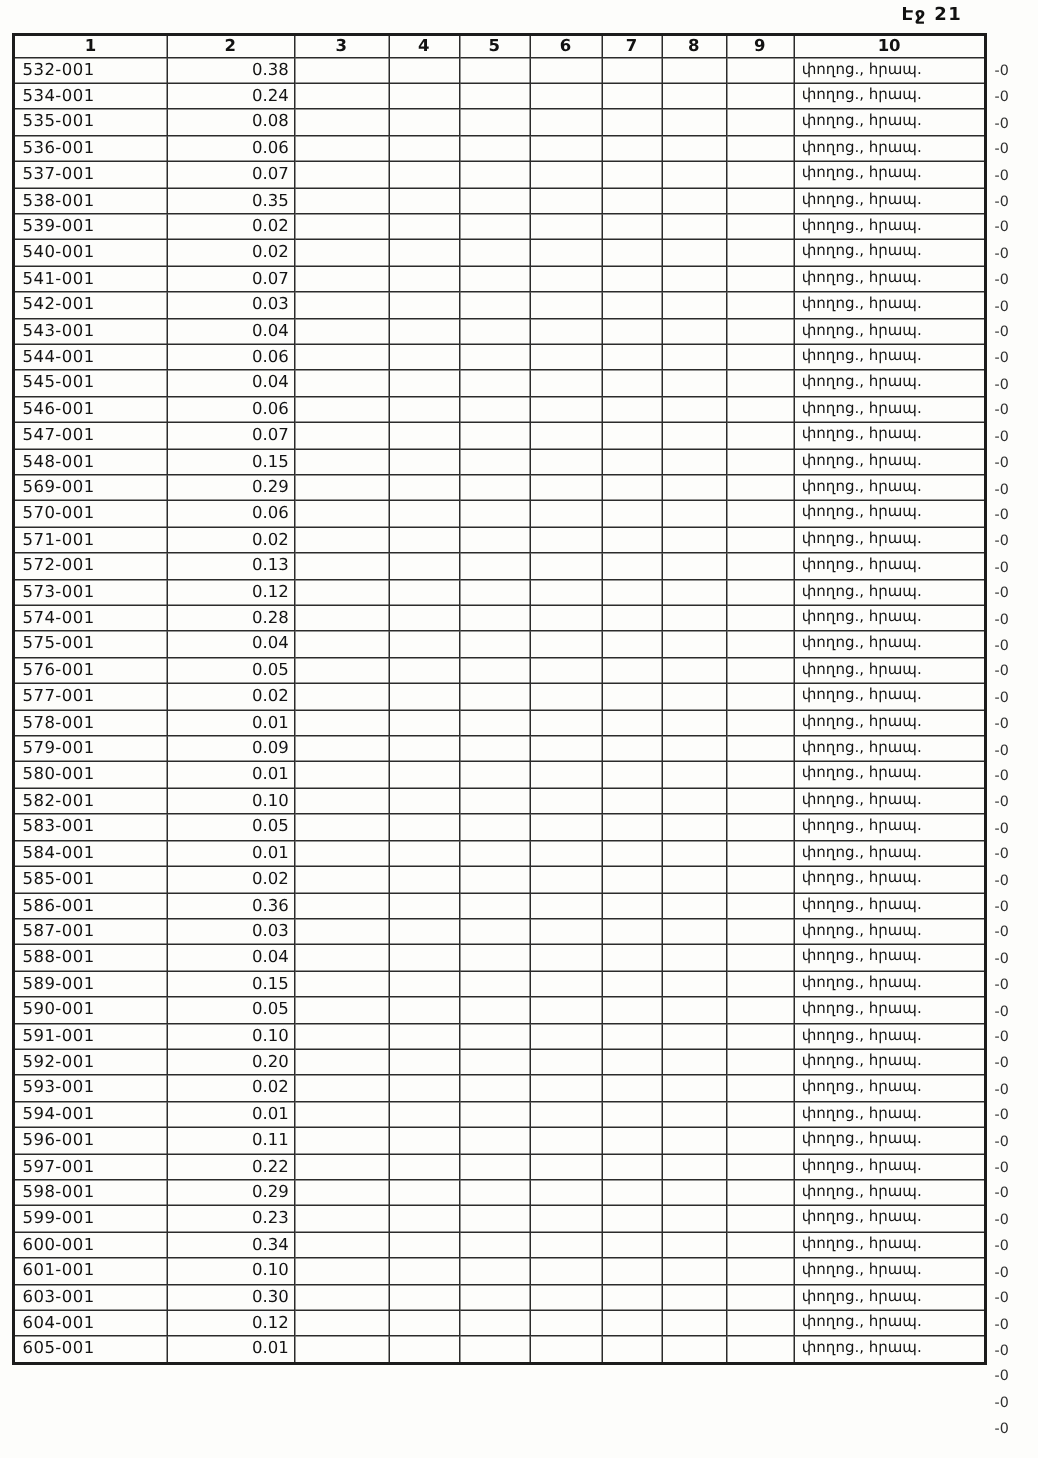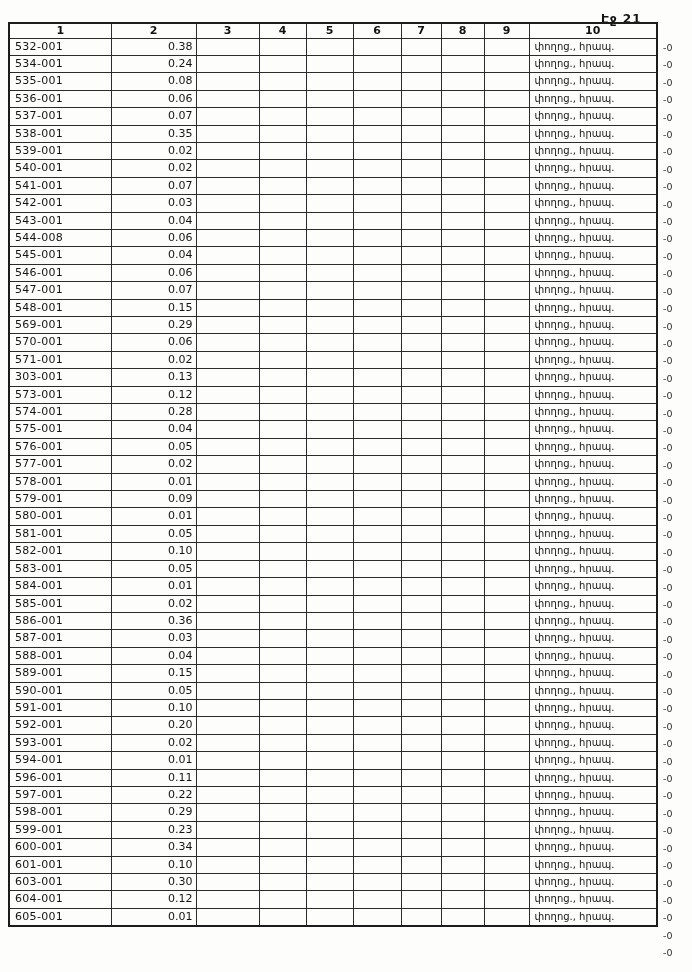--- a/index.html
+++ b/index.html
@@ -10,21 +10,21 @@
     width: 692px;
     height: 972px;
     background: #fdfdfb;
     font-family: "DejaVu Sans", sans-serif;
     color: #151515;
     position: relative;
     overflow: hidden;
   }
   .page-label {
     position: absolute;
-    top: 12px;
+    top: 2px;
     left: 601px;
     font-size: 12px;
     font-weight: bold;
     letter-spacing: 1px;
     color: #111;
   }
   table.doc-table {
     position: absolute;
     top: 22px;
     left: 8px;
@@ -233,21 +233,21 @@
           <td class="c3"></td>
           <td class="c4"></td>
           <td class="c5"></td>
           <td class="c6"></td>
           <td class="c7"></td>
           <td class="c8"></td>
           <td class="c9"></td>
           <td class="c10">փողոց., հրապ.</td>
         </tr>
         <tr>
-          <td class="c1">544-008</td>
+          <td class="c1">544-001</td>
           <td class="c2">0.06</td>
           <td class="c3"></td>
           <td class="c4"></td>
           <td class="c5"></td>
           <td class="c6"></td>
           <td class="c7"></td>
           <td class="c8"></td>
           <td class="c9"></td>
           <td class="c10">փողոց., հրապ.</td>
         </tr>
@@ -329,21 +329,21 @@
           <td class="c3"></td>
           <td class="c4"></td>
           <td class="c5"></td>
           <td class="c6"></td>
           <td class="c7"></td>
           <td class="c8"></td>
           <td class="c9"></td>
           <td class="c10">փողոց., հրապ.</td>
         </tr>
         <tr>
-          <td class="c1">303-001</td>
+          <td class="c1">572-001</td>
           <td class="c2">0.13</td>
           <td class="c3"></td>
           <td class="c4"></td>
           <td class="c5"></td>
           <td class="c6"></td>
           <td class="c7"></td>
           <td class="c8"></td>
           <td class="c9"></td>
           <td class="c10">փողոց., հրապ.</td>
         </tr>
@@ -427,32 +427,20 @@
           <td class="c5"></td>
           <td class="c6"></td>
           <td class="c7"></td>
           <td class="c8"></td>
           <td class="c9"></td>
           <td class="c10">փողոց., հրապ.</td>
         </tr>
         <tr>
           <td class="c1">580-001</td>
           <td class="c2">0.01</td>
-          <td class="c3"></td>
-          <td class="c4"></td>
-          <td class="c5"></td>
-          <td class="c6"></td>
-          <td class="c7"></td>
-          <td class="c8"></td>
-          <td class="c9"></td>
-          <td class="c10">փողոց., հրապ.</td>
-        </tr>
-        <tr>
-          <td class="c1">581-001</td>
-          <td class="c2">0.05</td>
           <td class="c3"></td>
           <td class="c4"></td>
           <td class="c5"></td>
           <td class="c6"></td>
           <td class="c7"></td>
           <td class="c8"></td>
           <td class="c9"></td>
           <td class="c10">փողոց., հրապ.</td>
         </tr>
         <tr>

